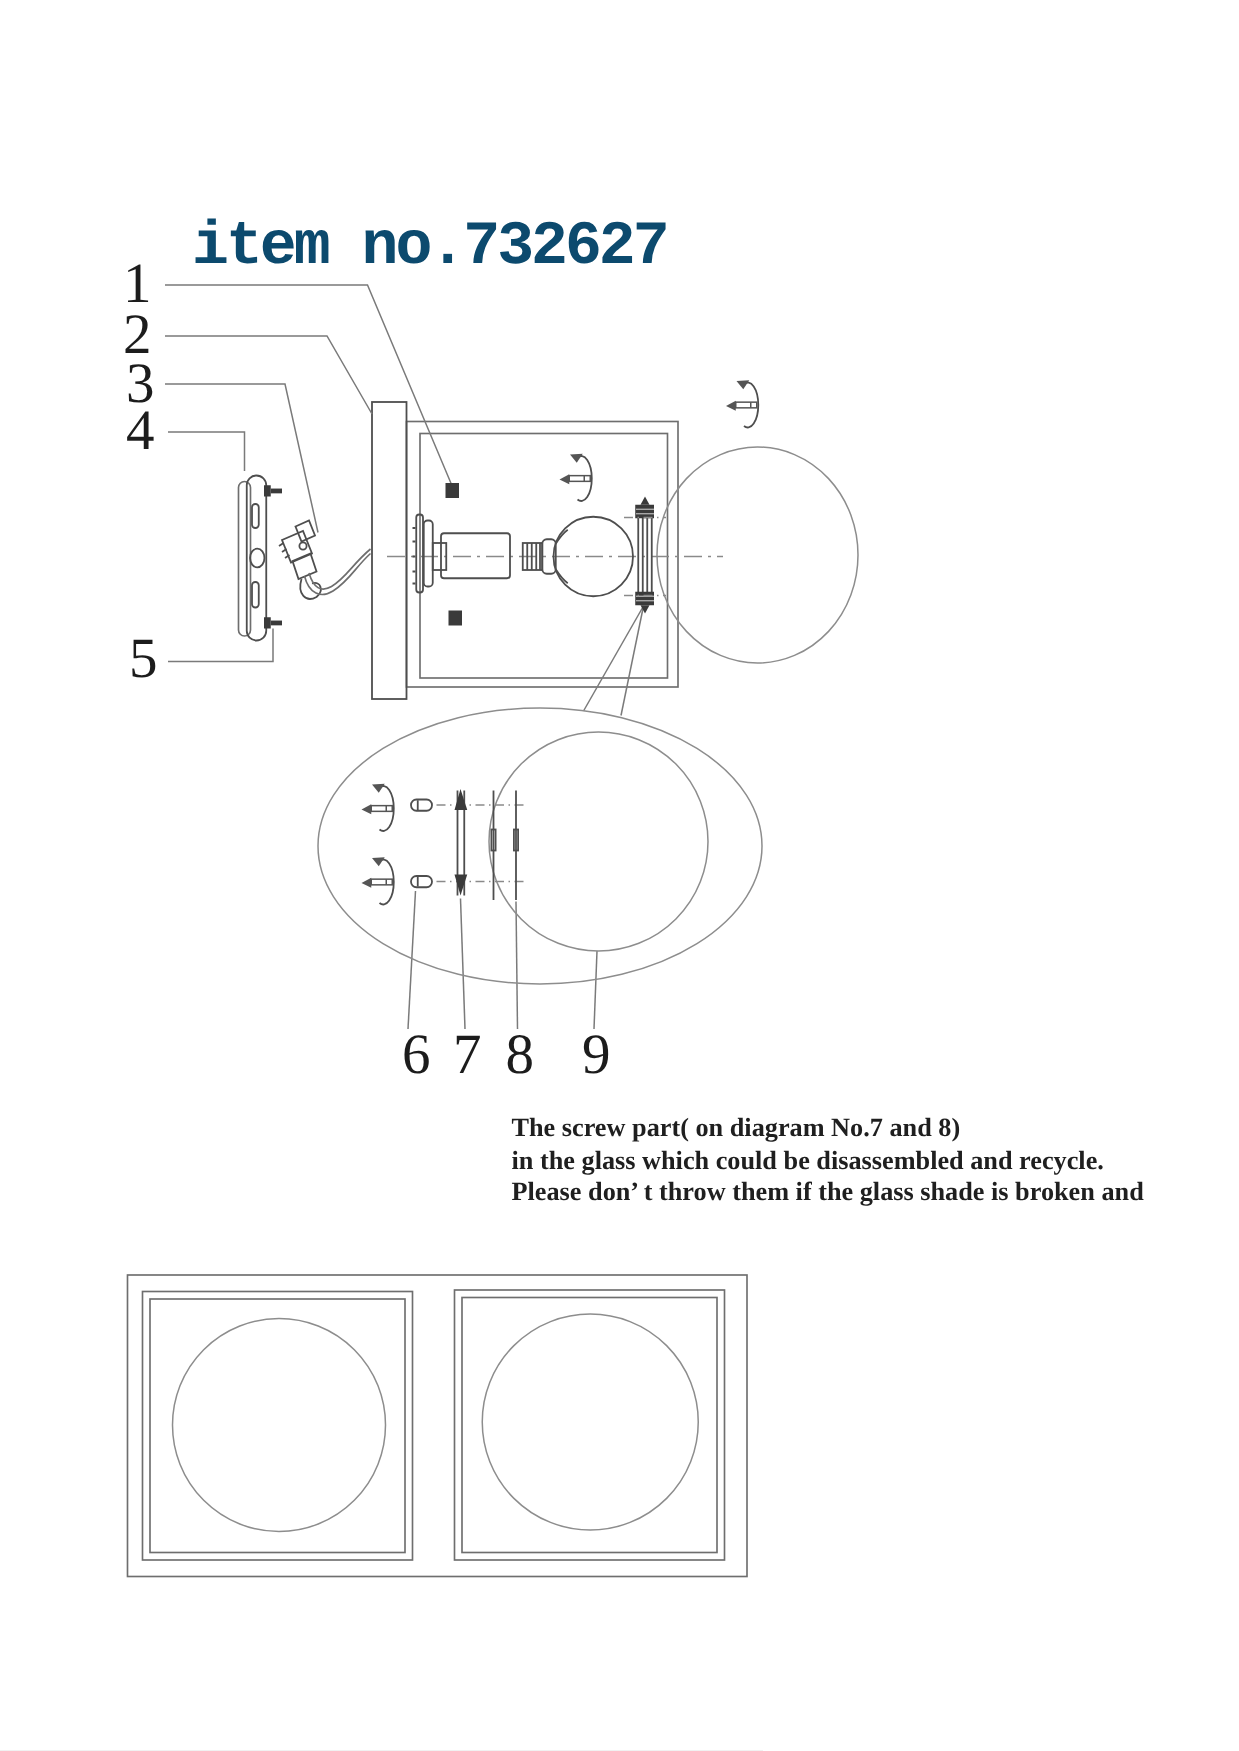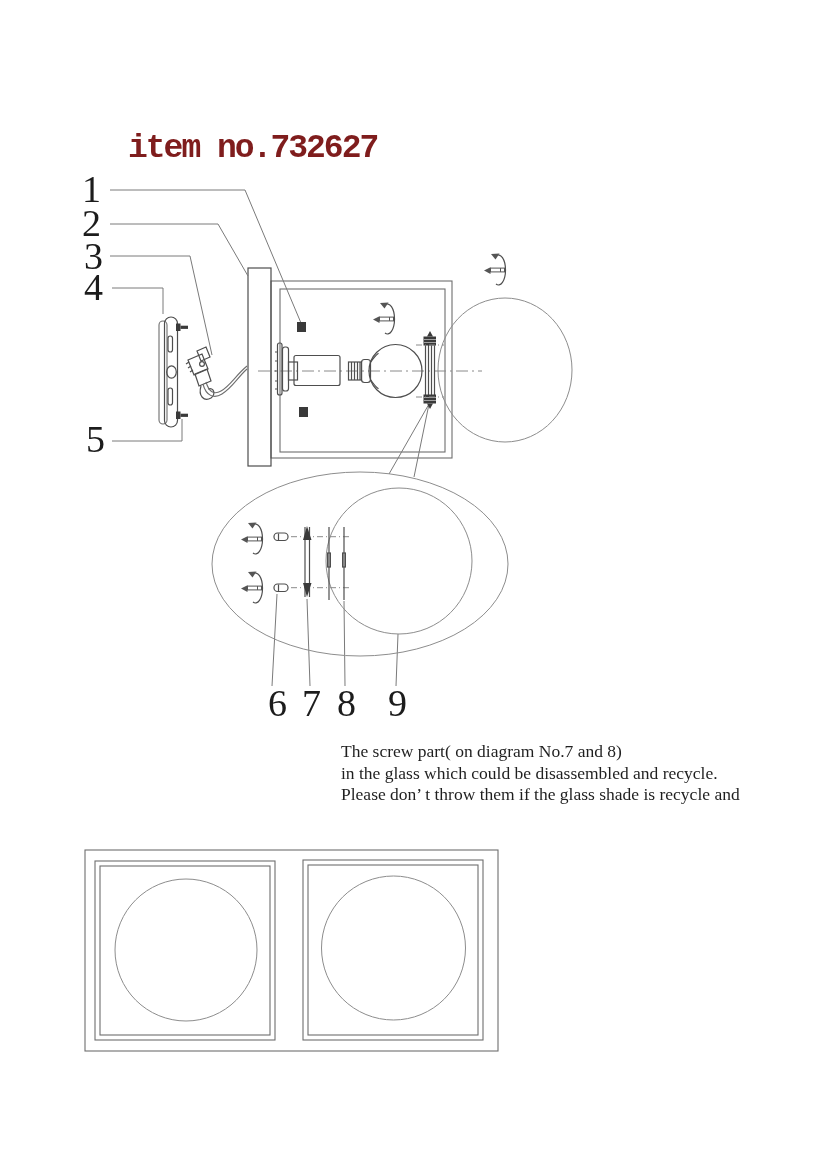--- a/index.html
+++ b/index.html
@@ -10,35 +10,35 @@
   }
   .draw{position:absolute;left:0;top:0;}
   .s  {stroke:#6e6e6e;fill:none;stroke-width:1.1;}
   .sl {stroke:#8d8d8d;fill:none;stroke-width:1;}
   .sd {stroke:#4e4e4e;fill:none;stroke-width:1.2;}
   .ld {stroke:#7a7a7a;fill:none;stroke-width:1;}
   .fd {fill:#3a3a3a;stroke:none;}
   .cl {stroke:#8a8a8a;fill:none;stroke-width:1;stroke-dasharray:12 4 2 4;}
   .cl2{stroke:#8a8a8a;fill:none;stroke-width:1;stroke-dasharray:6 3 1 3;}
   .title{
-    position:absolute;left:128px;top:130px;
+    position:absolute;left:128px;top:142px;
     font-family:"Liberation Mono", monospace;font-weight:bold;
-    font-size:33px;letter-spacing:-2px;color:#7f1d1d;white-space:nowrap;
+    font-size:41px;letter-spacing:-2px;color:#0c4a6e;white-space:nowrap;
   }
   .plabel{
     position:absolute;font-family:"Liberation Serif", serif;
     font-size:38px;line-height:1;color:#1c1c1c;
   }
   .pl1{left:82px;top:170px;} .pl2{left:82px;top:204px;}
   .pl3{left:84px;top:237px;} .pl4{left:84px;top:268px;}
   .pl5{left:86px;top:420px;}
   .pl6{left:268px;top:684px;} .pl7{left:302px;top:684px;}
   .pl8{left:337px;top:684px;} .pl9{left:388px;top:684px;}
   .note{position:absolute;left:341px;top:741px;font-size:17.5px;color:#1f1f1f;}
-  .note div{line-height:21.5px;white-space:nowrap;}
+  .note div{line-height:21.5px;white-space:nowrap;font-weight:bold;}
 </style>
 </head>
 <body>
 
 <div class="sheet">
 
   <svg class="draw" width="826" height="1167" viewBox="0 0 826 1167">
     <defs>
       <g id="turnIcon">
         <path d="M -4 -14 A 7 15 0 1 1 -4 14" class="sd"></path>
@@ -183,16 +183,16 @@
   <div class="plabel pl4">4</div>
   <div class="plabel pl5">5</div>
   <div class="plabel pl6">6</div>
   <div class="plabel pl7">7</div>
   <div class="plabel pl8">8</div>
   <div class="plabel pl9">9</div>
 
   <div class="note">
     <div>The screw part( on diagram No.7 and 8)</div>
     <div>in the glass which could be disassembled and recycle.</div>
-    <div>Please don’ t throw them if the glass shade is recycle and</div>
+    <div>Please don’ t throw them if the glass shade is broken and</div>
   </div>
 
 </div>
 
 </body></html>

